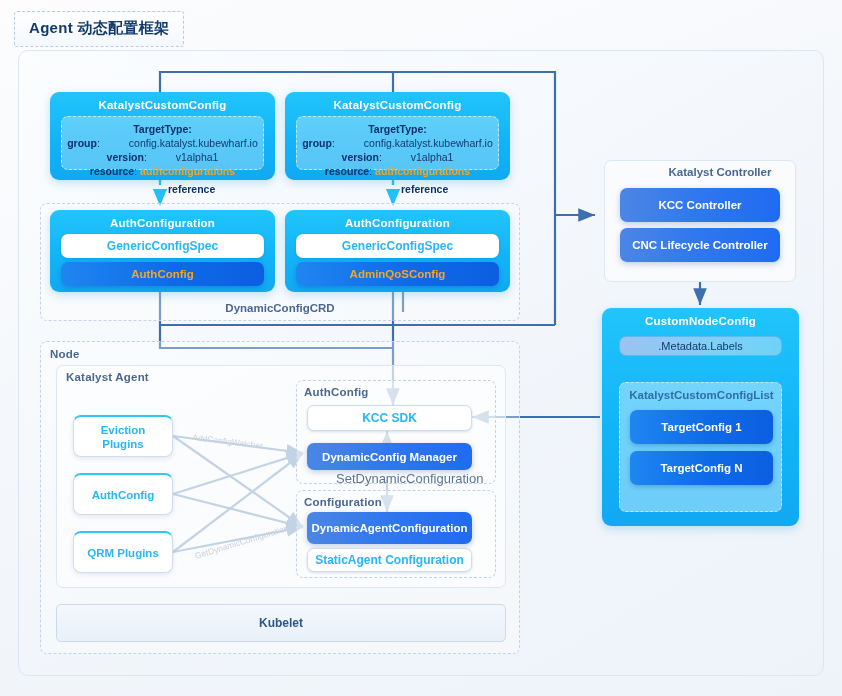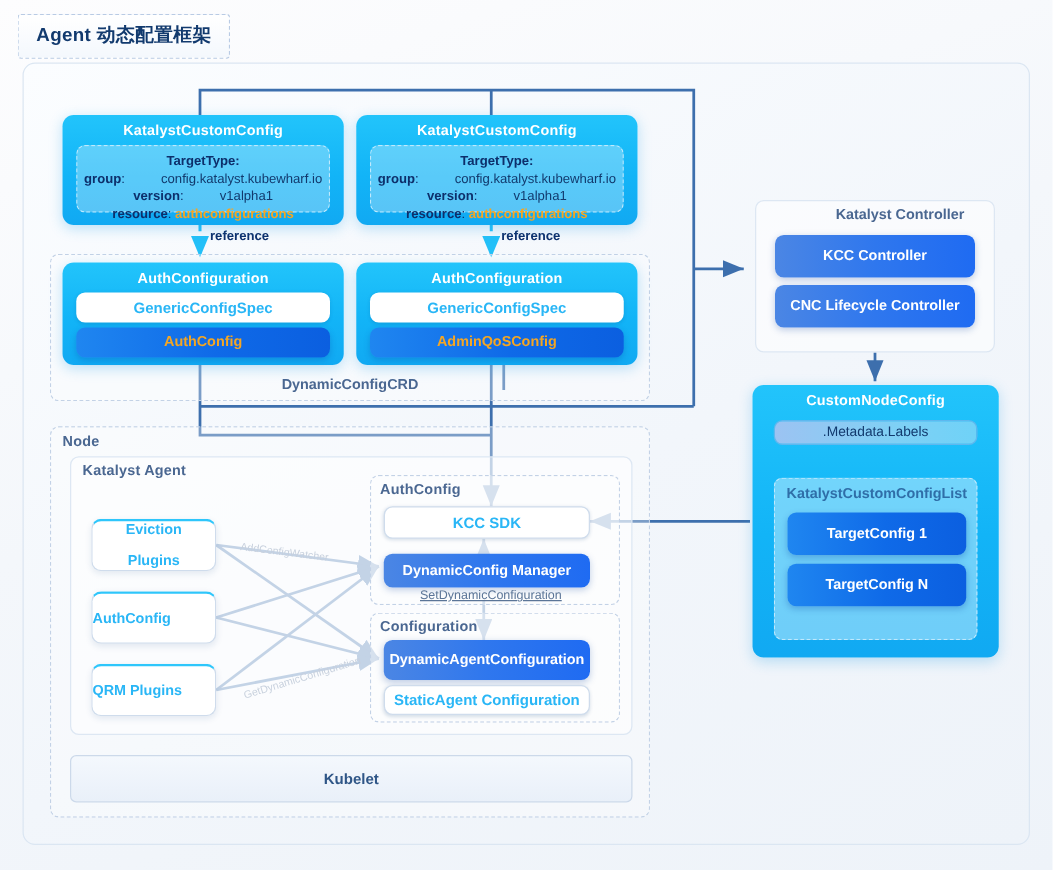--- a/index.html
+++ b/index.html
@@ -78,34 +78,34 @@
     display:flex;align-items:center;justify-content:center;
     font-size:11px;color:#123a6e;white-space:nowrap;
   }
   .lightblue-section{
     position:absolute;border:1px dashed #bfe9fd;border-radius:7px;
     background:rgba(190,235,253,.55);box-sizing:border-box;
   }
   .plugin-box{
     position:absolute;border:1px solid #cfdcec;border-top:2px solid #2ec6fb;border-radius:8px;
     background:#ffffff;box-sizing:border-box;
-    display:flex;align-items:center;justify-content:space-between;
+    display:flex;align-items:center;justify-content:center;
     font-size:11.5px;font-weight:bold;color:#29b6f6;text-align:center;line-height:14px;
     box-shadow:0 2px 5px rgba(20,70,130,.10);
   }
   .kubelet-box{
     position:absolute;border:1px solid #ccd9ea;border-radius:5px;
     background:linear-gradient(180deg,#f4f8fd 0%,#e9f0f9 100%);
     box-sizing:border-box;display:flex;align-items:center;justify-content:center;
     font-size:12px;font-weight:bold;color:#2f5687;
   }
   
   #wires{position:absolute;left:0;top:0;width:842px;height:696px;pointer-events:none;}
   .edge-label{font-size:8.5px;fill:#4a6791;font-family:"Liberation Sans",sans-serif;}
-  .flow-label{position:absolute;font-size:10px;color:#5b7597;white-space:nowrap;text-decoration:underline;}
+  .flow-label{position:absolute;font-size:13px;color:#5b7597;white-space:nowrap;}
   .ref-label{position:absolute;font-size:10.5px;font-weight:bold;color:#0d2f6b;white-space:nowrap;}
 </style>
 </head>
 <body>
 
 <div id="title-box">Agent 动态配置框架</div>
 
 <div id="outer-frame"></div>
 
 <svg id="wires">

